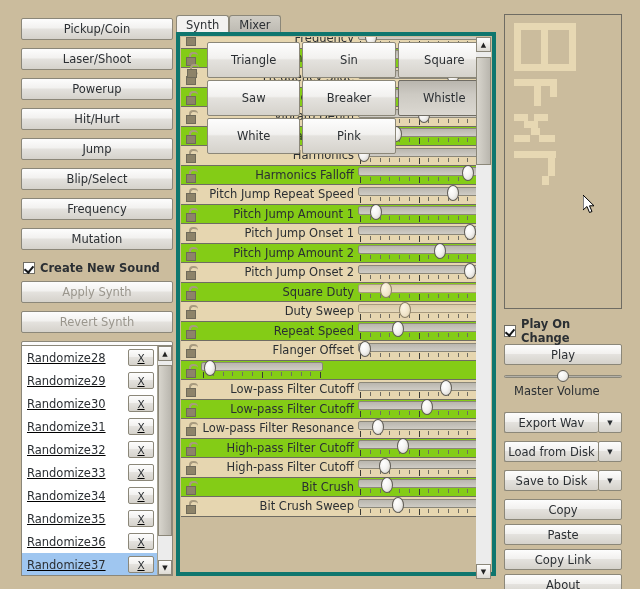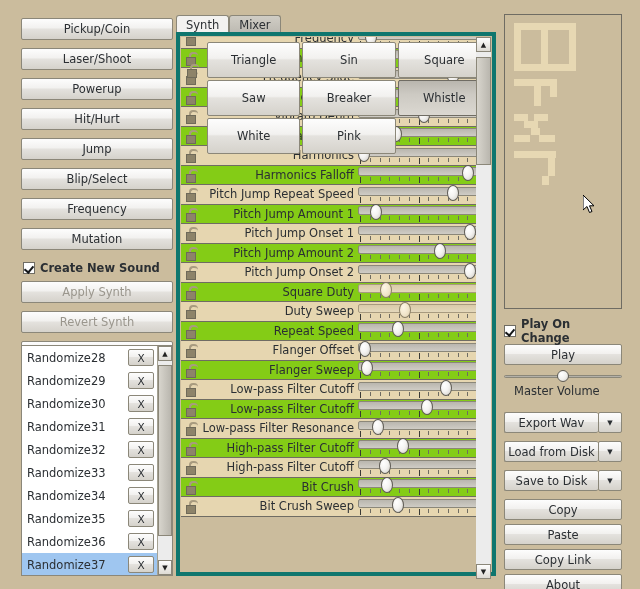--- a/index.html
+++ b/index.html
@@ -66,21 +66,21 @@
   }
 
   
   .list-wrap {
     position: absolute; left: 21px; top: 345px;
     width: 152px; height: 231px;
     background: #ffffff;
     border: 1px solid #8b8779;
     display: flex;
   }
-  .list-inner { flex: 1 1 auto; overflow: hidden; }
+  .list-inner { flex: 1 1 auto; overflow: hidden; text-decoration: underline; }
   .list-row {
     height: 23px;
     display: flex; align-items: center;
     justify-content: space-between;
     padding-left: 5px;
     font-size: 11.5px;
     color: #2b2f33;
     background: #ffffff;
     cursor: default;
   }
@@ -787,21 +787,20 @@
                   <i></i>
                   <i class="major"></i>
                 </div>
                 <div class="thumb" style="left: 7.42px;"></div>
               </div>
             </div>
             <div class="srow alt">
               <div class="lockcell">
                 <div class="lock"></div>
               </div>
-              <div class="lbl">Flanger Sweep</div>
               <div class="slider">
                 <div class="track"></div>
                 <div class="ticks">
                   <i class="major"></i>
                   <i></i>
                   <i></i>
                   <i></i>
                   <i></i>
                   <i></i>
                   <i class="major"></i>

